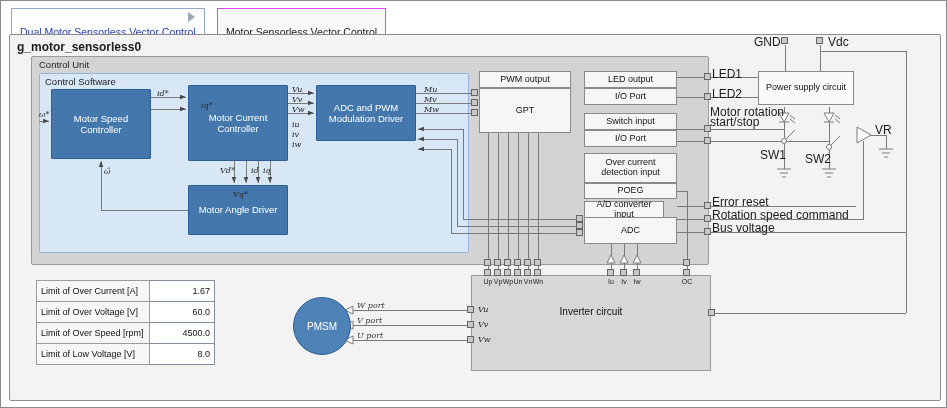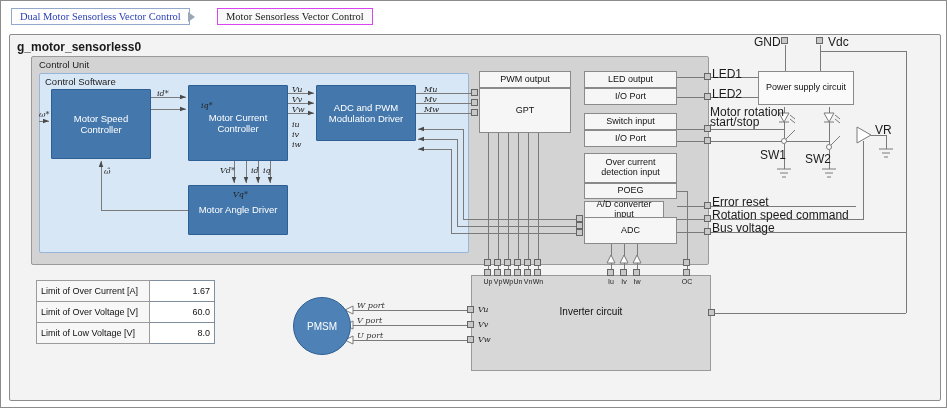--- a/index.html
+++ b/index.html
@@ -1,20 +1,20 @@
 <!DOCTYPE html>
 <html><head>
 <meta charset="utf-8">
 <style>
   html,body{margin:0;padding:0;background:#fff;}
   .stage{position:relative;width:947px;height:408px;background:#fff;border:1px solid #8c8c8c;
          box-sizing:border-box;font-family:"Liberation Sans",sans-serif;overflow:hidden;}
   
-  .bc{position:absolute;top:7px;height:17px;line-height:15px;padding:0 8px;font-size:10.5px;
-      box-sizing:border-box;white-space:nowrap;background:#fdfdfd;font-family:Liberation Serif, serif;}
+  .bc{position:absolute;top:7px;height:17px;line-height:15px;padding:16px 8px;font-size:10.5px;
+      box-sizing:border-box;white-space:nowrap;background:#fdfdfd;}
   .bc1{left:10px;border:1px solid #93a9cc;color:#2b3fb5;}
   .bc2{left:216px;border:1px solid #d946ef;color:#1c1c1c;background:#f9f9f9;}
   .bcsep{position:absolute;left:187px;top:11px;width:0;height:0;border-left:7px solid #9aa7b5;
          border-top:5px solid transparent;border-bottom:5px solid transparent;}
   
   .main-panel{position:absolute;left:8px;top:33px;width:930px;height:365px;background:#f3f3f3;
               border:1px solid #8c8c8c;border-radius:2px;}
   .panel-title{position:absolute;left:16px;top:39px;font-size:12px;font-weight:bold;color:#1a1a1a;}
   .cu{position:absolute;left:30px;top:55px;width:676px;height:207px;background:#d3d3d3;
       border:1px solid #9a9a9a;border-radius:2px;}
@@ -326,19 +326,23 @@
     <tbody>
         <tr>
       <td class="ll">Limit of Over Current [A]</td>
       <td class="lv">1.67</td>
     </tr>
     <tr>
       <td class="ll">Limit of Over Voltage [V]</td>
       <td class="lv">60.0</td>
     </tr>
     <tr>
+      <td class="ll">Limit of Over Speed [rpm]</td>
+      <td class="lv">4500.0</td>
+    </tr>
+    <tr>
       <td class="ll">Limit of Low Voltage [V]</td>
       <td class="lv">8.0</td>
     </tr>
   </tbody>
     </table>
 
 </div>
 
 </body></html>

